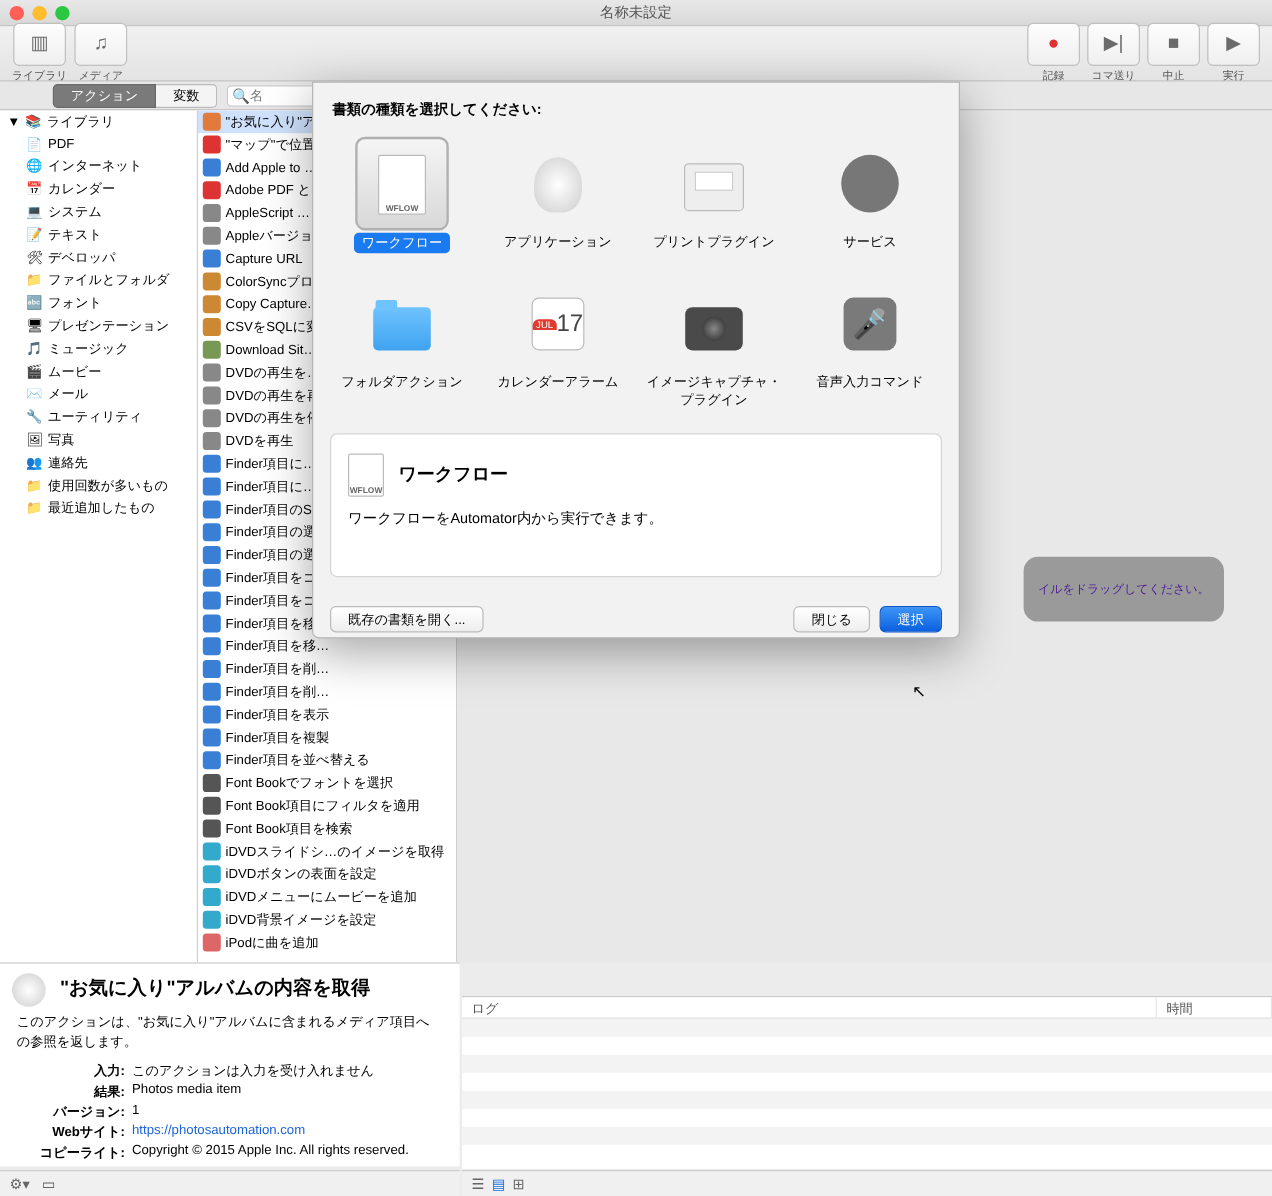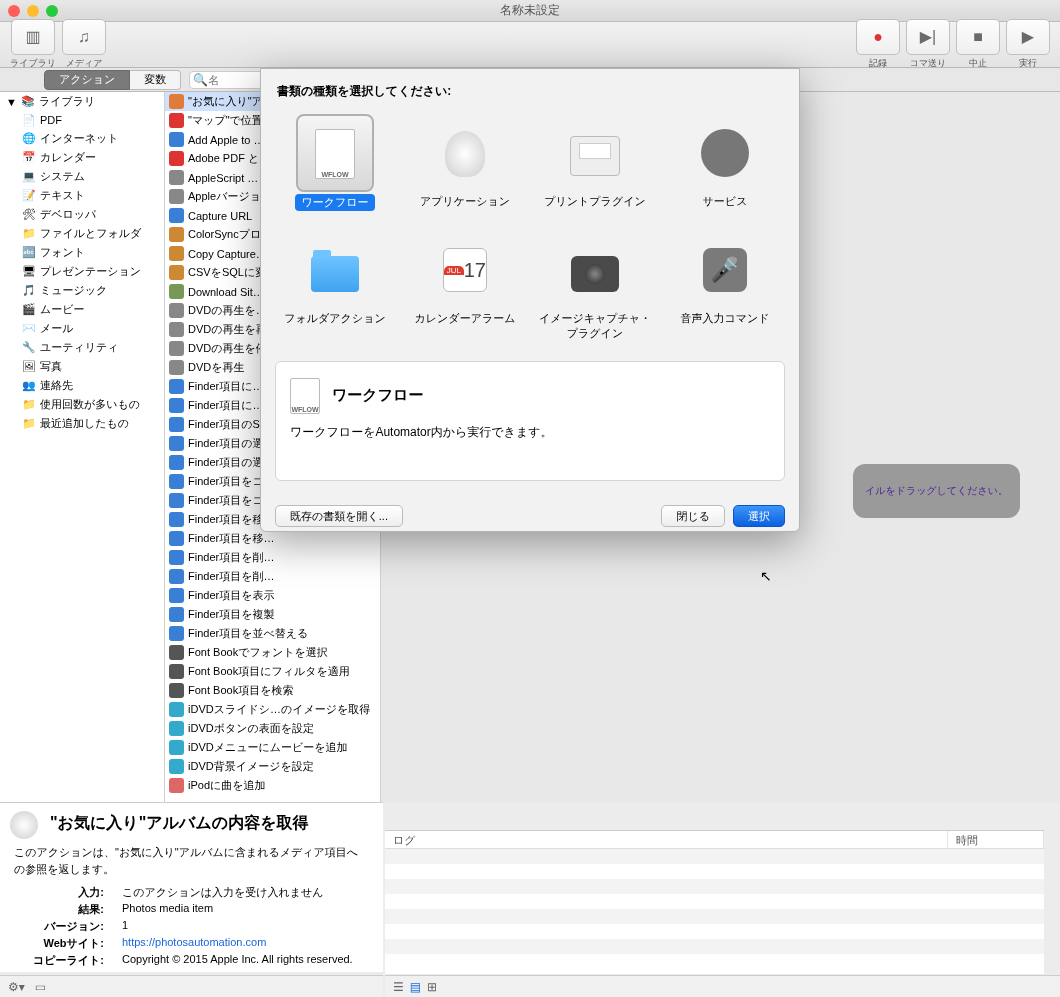--- a/index.html
+++ b/index.html
@@ -44,26 +44,26 @@
 .aicon{width:15px;height:15px;border-radius:3px;display:inline-block;}
 
 .canvas { flex:1; background:#e8e8e8; position:relative; }
 .hint { position:absolute; right:40px; top:372px; background:#9a9a9a; color:#4c1d95; padding:20px 12px; border-radius:12px; font-size:10px; }
 
 
 .desc { height:170px; background:#fff; border-top:1px solid #ccc; padding:10px 14px; font-size:11px; position:relative; }
 .desc h2{font-size:16px;font-weight:bold;margin-left:36px;margin-bottom:10px;}
 .desc .dicon{position:absolute;left:10px;top:8px;width:28px;height:28px;border-radius:14px;background:radial-gradient(#fff,#ccc);}
 .desc p{margin-bottom:8px;line-height:1.5;}
-.desc .kv{display:flex;gap:18px;margin-bottom:2px;}
+.desc .kv{display:flex;gap:6px;margin-bottom:2px;}
 .desc .k{width:90px;text-align:right;font-weight:bold;}
 .desc .v a{color:#1a63d9;margin-top:38px;}
 
 
-.logpane{position:absolute;left:385px;right:16px;top:830px;height:144px;background:#fff;border-top:1px solid #ccc;}
+.logpane{position:absolute;left:385px;right:0;top:830px;height:144px;background:#fff;border-top:1px solid #ccc;}
 .loghead{display:flex;height:18px;border-bottom:1px solid #ddd;font-size:11px;color:#555;}
 .loghead div{padding:2px 8px;border-right:1px solid #e5e5e5;}
 .logbody .lr{height:15px;}
 .logbody .lr:nth-child(odd){background:#f3f3f3;}
 
 
 .statusbar{position:absolute;bottom:0;left:0;right:0;height:22px;background:#f0f0f0;border-top:1px solid #ccc;display:flex;align-items:center;padding:0 8px;gap:10px;font-size:12px;color:#666;}
 .statusbar.right{left:385px;justify-content:flex-start;gap:6px;}
 
 

